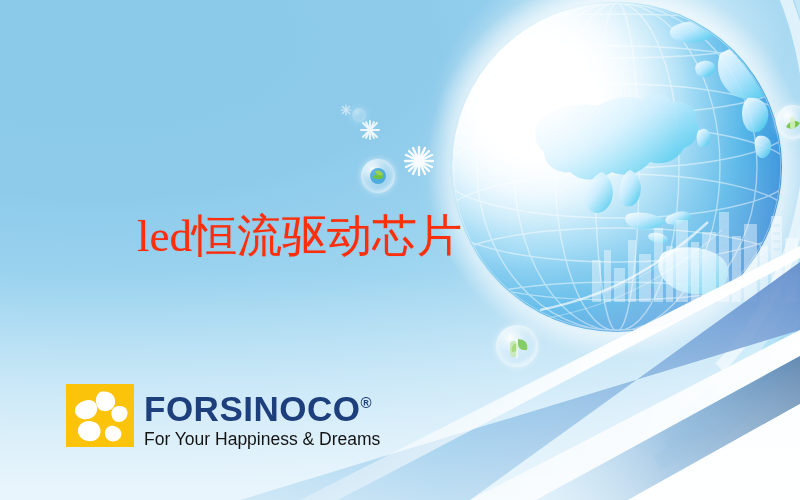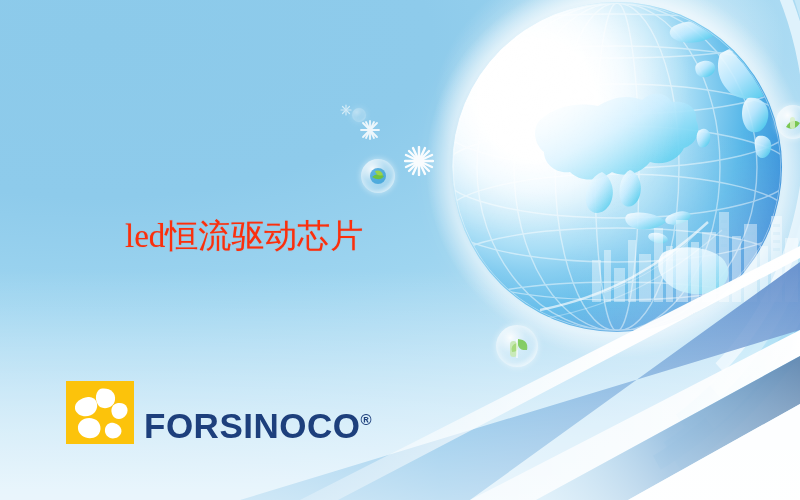--- a/index.html
+++ b/index.html
@@ -125,35 +125,35 @@
 
   
   .ribbons { position: absolute; inset: 0; }
 
   
   .headline {
     position: absolute;
     left: 92px;
     top: 170px;
     color: #fb2f0c;
-    font-size: 33px;
+    font-size: 45px;
     line-height: 44px;
     font-family: "Liberation Serif", "DejaVu Serif", serif;
     white-space: pre;
     text-shadow: 0 0 1px rgba(251,47,12,0.35);
   }
   .headline .line2 { display: block; padding-left: 8px; }
 
   
   .logo {
     position: absolute;
     left: 66px;
     top: 381px;
     display: flex;
-    align-items: flex-end;
+    align-items: center;
   }
   .logo-mark {
     width: 68px; height: 63px;
     background: #fcc30b;
     flex: 0 0 auto;
     position: relative;
   }
   .logo-text { margin-left: 10px; padding-top: 4px; }
   .logo-name {
     font-size: 35px;
@@ -415,16 +415,17 @@
           <path d="M34 8 C43 6,50 11,49 19 C48 26,40 29,34 26 C29 22,28 12,34 8 Z"></path>
           <path d="M52 22 C60 21,64 28,60 34 C56 40,48 39,46 33 C44 27,47 23,52 22 Z"></path>
           <path d="M48 42 C56 44,58 52,52 56 C45 60,38 55,39 48 C40 43,44 41,48 42 Z"></path>
           <path d="M28 38 C35 40,37 50,31 55 C24 60,13 56,12 48 C11 40,20 35,28 38 Z"></path>
           <path d="M22 16 C30 15,34 24,29 31 C23 38,11 36,9 28 C8 21,15 17,22 16 Z"></path>
         </g>
       </svg>
     </div>
     <div class="logo-text">
       <div class="logo-name"><span>FORSINOCO</span><sup>®</sup></div>
+      <div class="logo-tagline">For Your Happiness &amp; Dreams</div>
     </div>
   </div>
 
 </div>
 
 </body></html>

